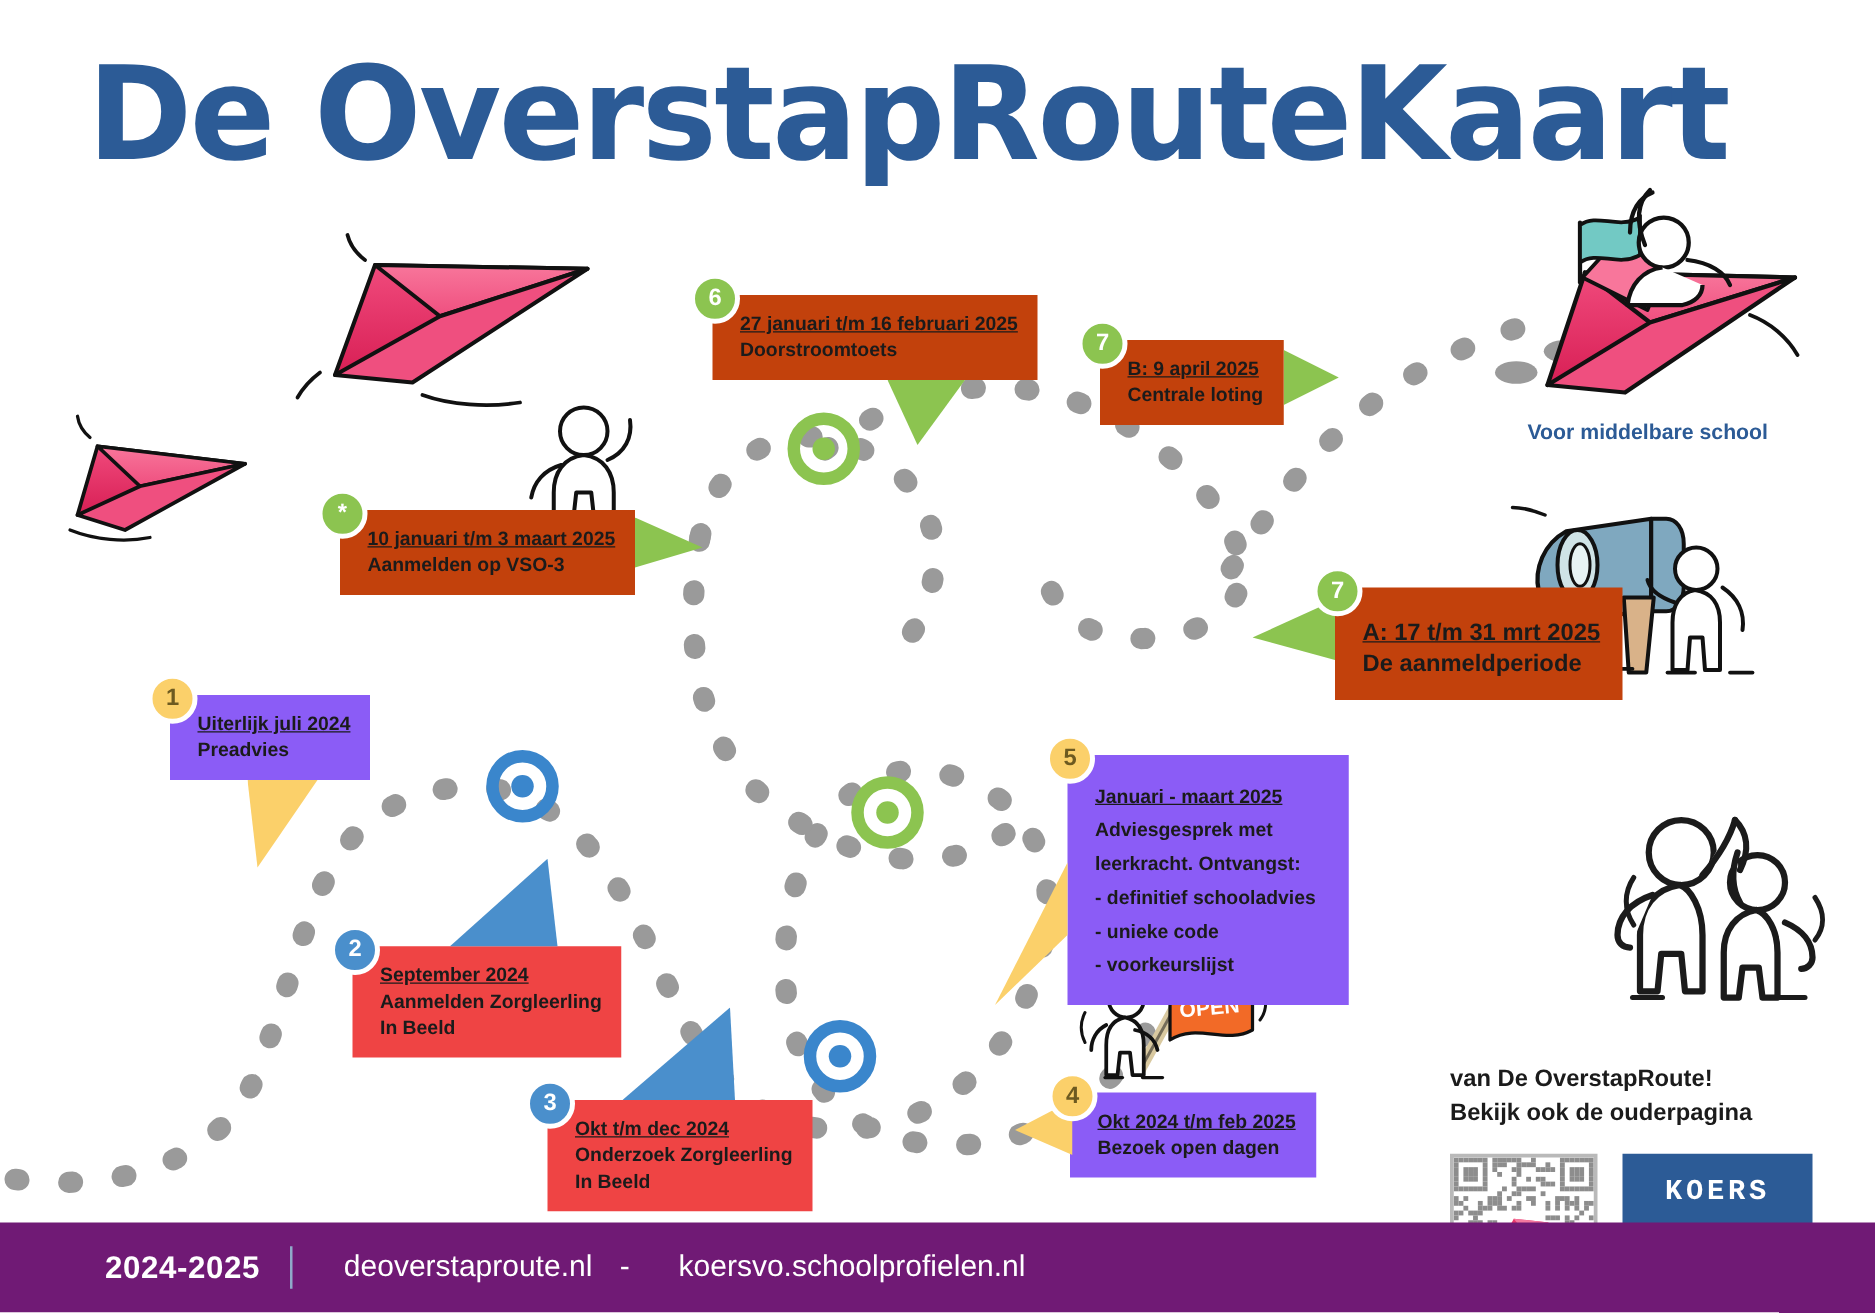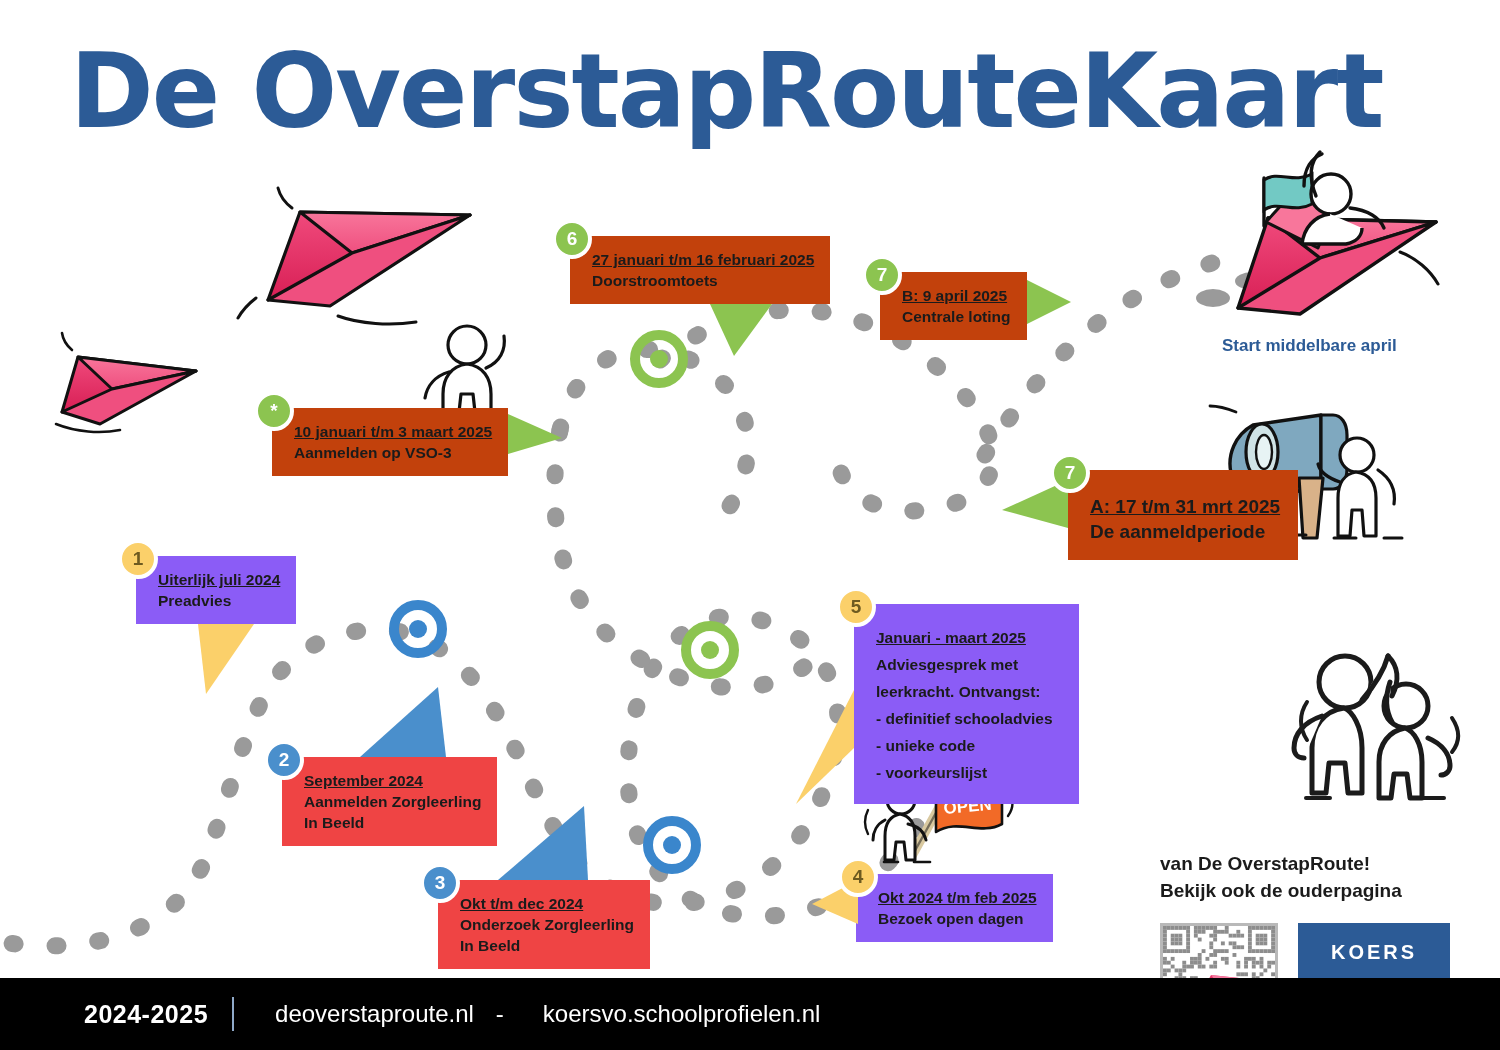--- a/index.html
+++ b/index.html
@@ -46,24 +46,24 @@
   
   #qrBox{position:absolute;left:1160px;top:923px;width:118px;height:118px;
          background:#fff;border:3px solid #b9b9b9;box-sizing:border-box;}
   #qrCanvas{position:absolute;left:0;top:0;}
   #qrPlane{position:absolute;left:36px;top:44px;}
   #logo{position:absolute;left:1298px;top:923px;width:152px;height:118px;}
   #logoTop{position:absolute;left:0;top:0;width:152px;height:59px;background:#2c5b96;
            display:flex;align-items:center;justify-content:center;}
   #logoBot{position:absolute;left:0;top:59px;width:152px;height:59px;background:#ef7622;
            display:flex;align-items:center;justify-content:center;}
-  #logo span{color:#fff;font-weight:bold;font-size:20px;letter-spacing:3px;}
+  #logo span{color:#fff;font-weight:bold;font-size:23px;letter-spacing:3px;font-family:Liberation Mono, monospace;}
 
   
-  #footer{position:absolute;left:0;top:978px;width:1500px;height:72px;background:#000000;text-decoration:underline;}
+  #footer{position:absolute;left:0;top:978px;width:1500px;height:72px;background:#701a75;text-decoration:underline;}
   #footerInner{position:absolute;left:84px;top:0;height:72px;display:flex;
                align-items:center;color:#fff;white-space:nowrap;}
   #fYear{font-weight:bold;font-size:25px;letter-spacing:0.5px;}
   #fDiv{width:2px;height:34px;background:#8fa9c9;margin:0 24px;}
   #footerInner a,#footerInner span.url{font-size:24px;color:#fff;text-decoration:none;margin-left:17px;}
   #fDash{margin:0 22px;font-size:24px;}
 </style>
 </head>
 <body>
 
@@ -325,21 +325,21 @@
       <span class="ln">leerkracht. Ontvangst:</span>
       <span class="ln">- definitief schooladvies</span>
       <span class="ln">- unieke code</span>
       <span class="ln">- voorkeurslijst</span>
     </div>
     <svg class="tail" style="left:-58px;top:86px;width:60px;height:120px;">
       <polygon points="58,0 0,114 58,58" fill="#fbd06a"></polygon>
     </svg>
   </div>
 
-  <div id="startLabel">Start middelbare april</div>
+  <div id="startLabel">Voor middelbare school</div>
 
   <div id="ouderText">
     <div>van De OverstapRoute!</div>
     <div>Bekijk ook de ouderpagina</div>
   </div>
 
   <div id="qrBox">
     <svg id="qrCanvas" width="112" height="112" viewBox="0 0 29 29">
         <rect x="0" y="0" width="1" height="1" fill="#8d8d8d"></rect>
         <rect x="1" y="0" width="1" height="1" fill="#8d8d8d"></rect>

